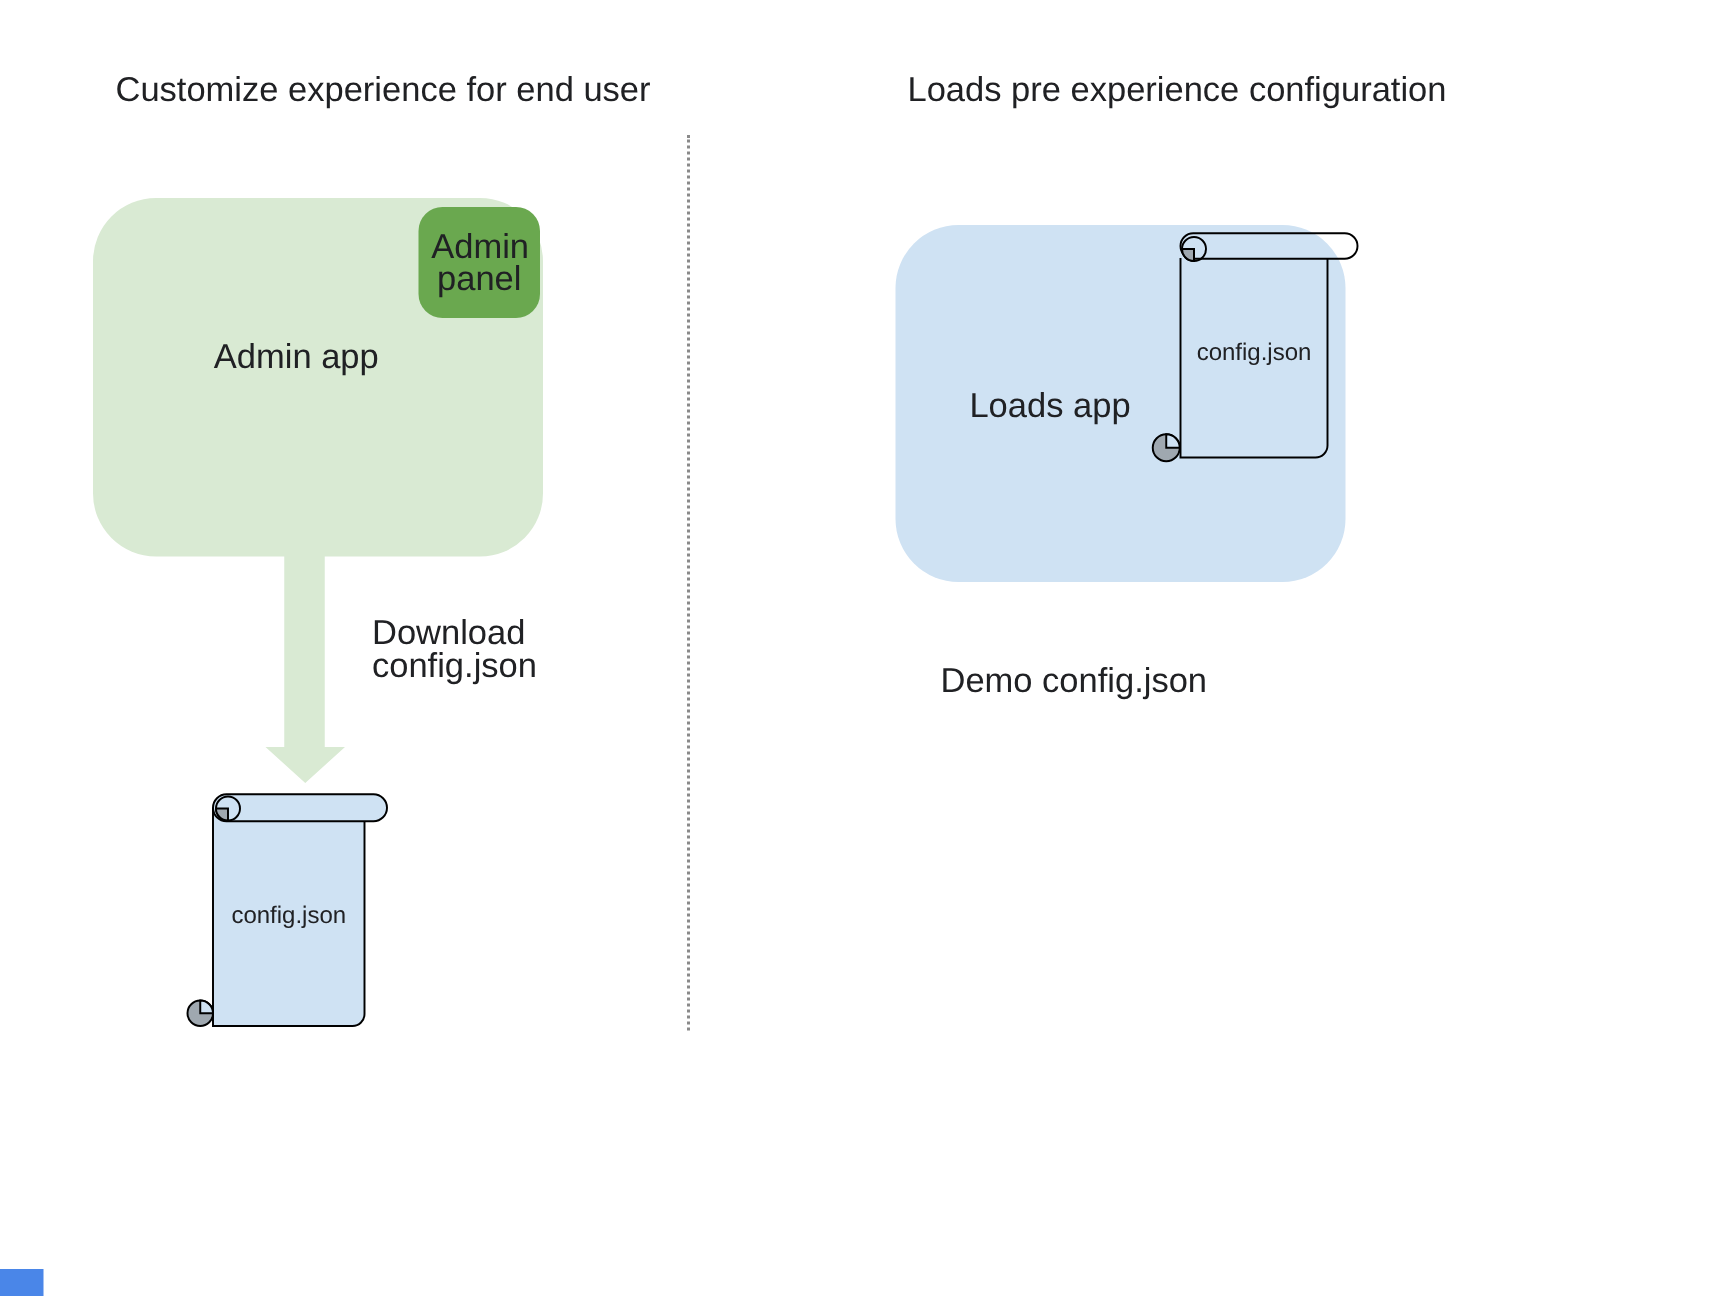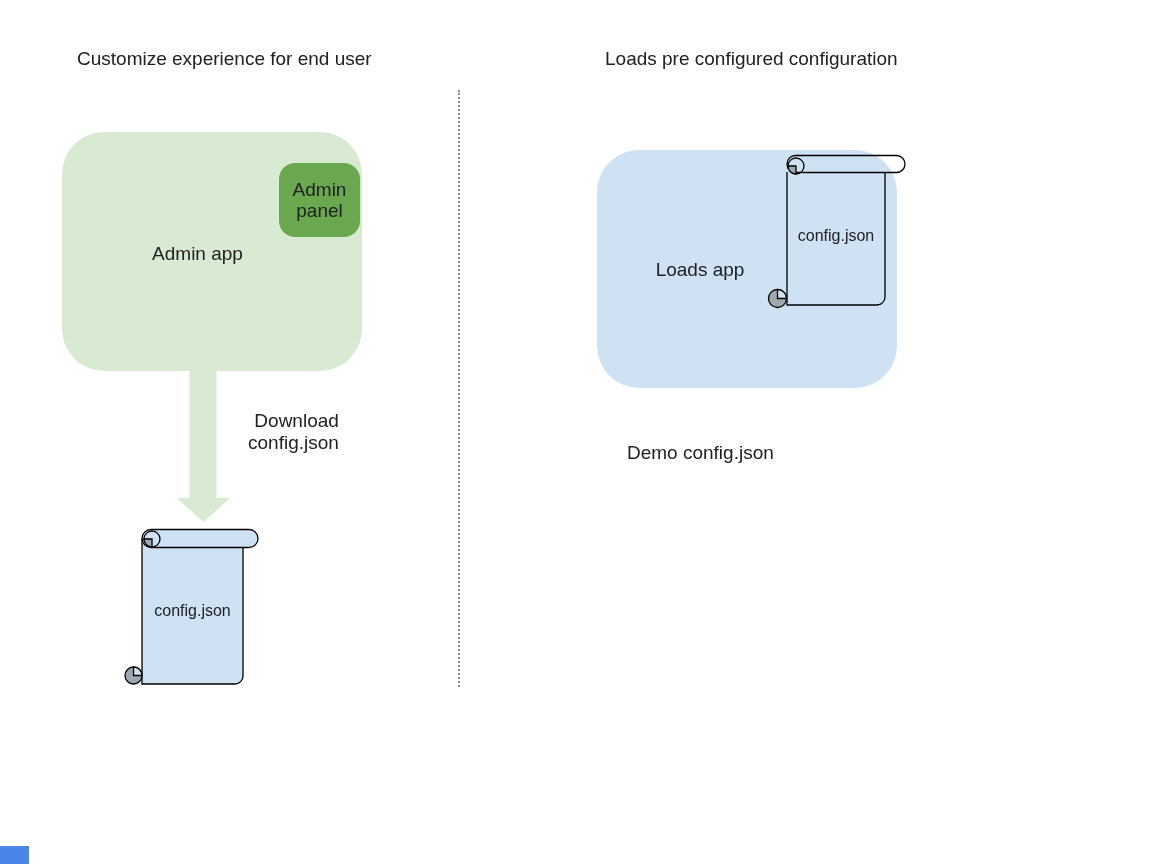--- a/index.html
+++ b/index.html
@@ -6,42 +6,42 @@
     --light-green:#d9ead3; --green:#6aa84f; --light-blue:#cfe2f3;
     --outline:#000000; --curl-gray:#9fa8b0; --divider:#8a8a8a;
     --text:#202124; --corner-blue:#4a86e8; --arrow-green:#d9ead3;
   }
   html,body{margin:0;padding:0;}
   body{
     width:1152px;height:864px;position:relative;background:#ffffff;
     font-family:"Liberation Sans", sans-serif;color:var(--text);overflow:hidden;
   }
   .abs{position:absolute;}
-  .label{font-size:19px;line-height:22px;white-space:pre-line;}
+  .label{font-size:23px;line-height:22px;white-space:pre-line;}
   .small-label{font-size:16px;line-height:18px;}
   .center{text-align:center;}
   .admin-app-box{
     left:62px;top:132px;width:300px;height:239px;border-radius:42px;
     background:var(--light-green);
   }
   .admin-panel-box{
     left:279px;top:138px;width:81px;height:74px;border-radius:16px;
-    background:var(--green);display:flex;align-items:center;justify-content:center;margin-top:25px;
+    background:var(--green);display:flex;align-items:center;justify-content:center;
   }
   .admin-panel-box .label{width:64px;text-align:center;line-height:21px;}
-  .admin-app-label{left:62px;top:243px;width:271px;}
+  .admin-app-label{left:62px;top:226px;width:271px;}
   .demo-app-box{
     left:597px;top:150px;width:300px;height:238px;border-radius:42px;
     background:var(--light-blue);
   }
   .demo-app-label{left:597px;top:259px;width:206px;}
   .left-title{left:77px;top:48px;}
   .right-title{left:605px;top:48px;}
   .arrow-svg{left:175px;top:370px;}
-  .download-caption{left:248px;top:410px;text-align:right;}
+  .download-caption{left:248px;top:410px;}
   .loads-caption{left:627px;top:442px;}
   .scroll-left-svg{left:124px;top:528px;}
   .scroll-left-label{left:142px;top:602px;width:101px;}
   .scroll-right-svg{left:767px;top:154px;}
   .scroll-right-label{left:787px;top:227px;width:98px;}
   .divider{
     left:458px;top:90px;height:597px;width:0;
     border-left:2px dotted var(--divider);
   }
   .corner-accent{left:0;top:846px;width:29px;height:18px;background:var(--corner-blue);}
@@ -76,21 +76,21 @@
   <rect class="fill-blue sv-stroke" x="18" y="1.5" width="116" height="18" rx="9" ry="9"></rect>
   <circle class="fill-blue sv-stroke" cx="28" cy="11" r="8"></circle>
   <path class="fill-gray sv-stroke" d="M20 11 A8 8 0 0 0 28 19 L28 11 Z"></path>
   <circle class="fill-gray sv-stroke" cx="9.5" cy="147.5" r="8.5"></circle>
   <path class="fill-blue sv-stroke" d="M9.5 147.5 L9.5 139 A8.5 8.5 0 0 1 18 147.5 Z"></path>
 </svg>
 <div class="abs small-label center scroll-left-label">config.json</div>
 
 <div class="abs divider"></div>
 
-<div class="abs label right-title">Loads pre configured configuration</div>
+<div class="abs label right-title">Loads pre experience configuration</div>
 
 <div class="abs demo-app-box"></div>
 <div class="abs label center demo-app-label">Loads app</div>
 
 <svg class="abs scroll-right-svg" width="140" height="156" viewBox="0 0 140 156">
   <path class="fill-none sv-stroke" d="M20 18 L20 151 L110 151 A8 8 0 0 0 118 143 L118 18"></path>
   <rect class="fill-none sv-stroke" x="20" y="1.5" width="118" height="17" rx="8.5" ry="8.5"></rect>
   <circle class="fill-none sv-stroke" cx="29" cy="12" r="8"></circle>
   <path class="fill-gray sv-stroke" d="M21 12 A8 8 0 0 0 29 20 L29 12 Z"></path>
   <circle class="fill-gray sv-stroke" cx="10.5" cy="144.5" r="9"></circle>

